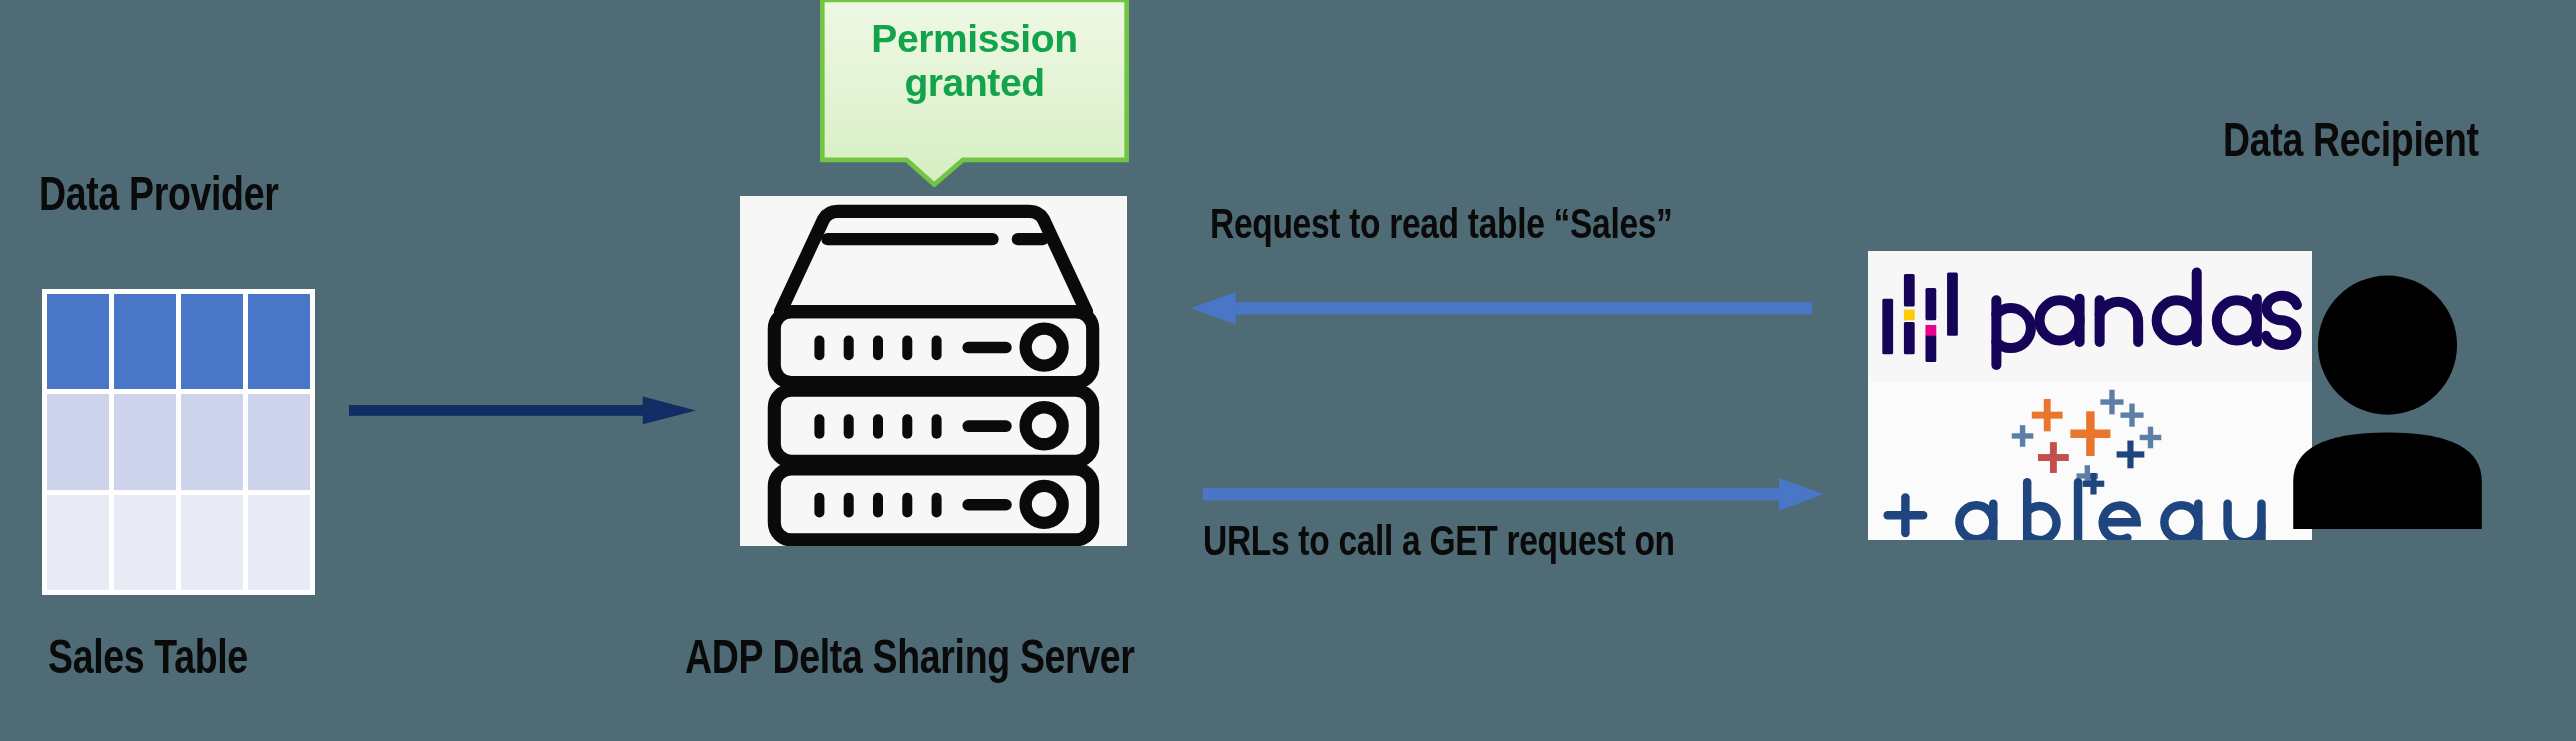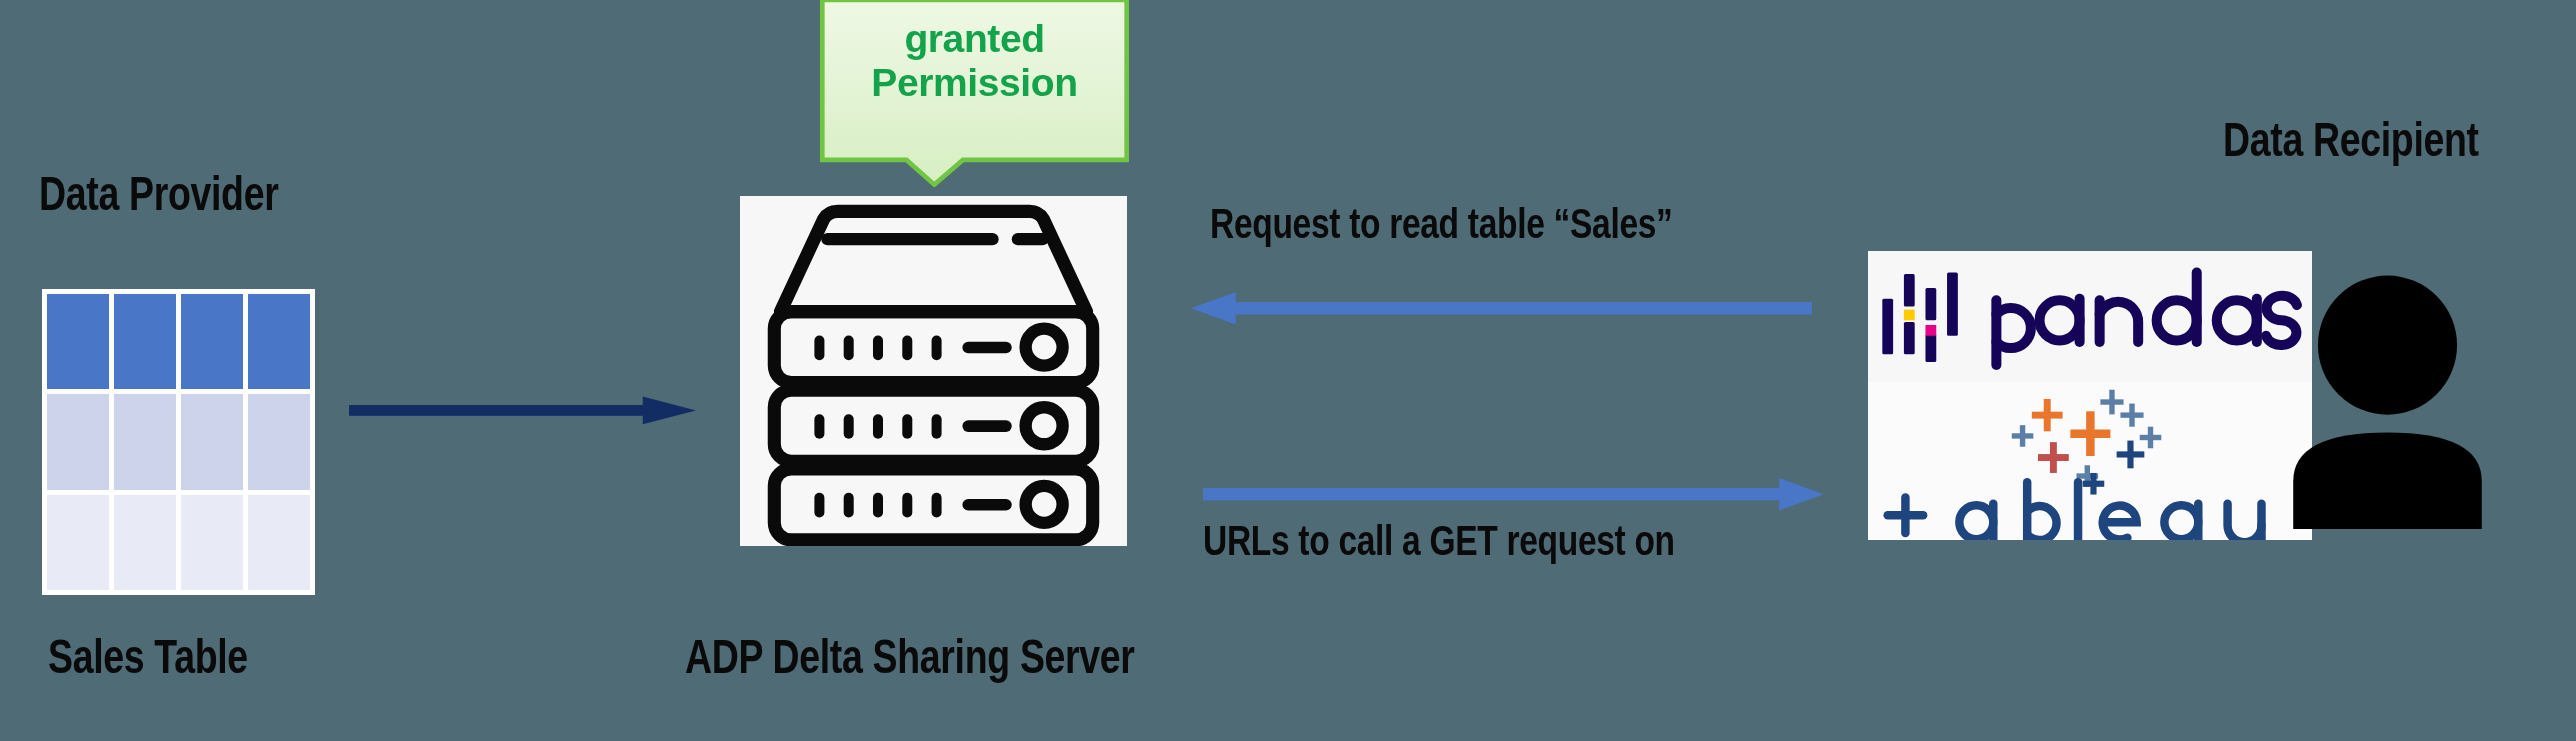--- a/index.html
+++ b/index.html
@@ -143,22 +143,22 @@
       <defs>
         <linearGradient id="calloutFill" x1="0" y1="0" x2="0" y2="1">
           <stop offset="0%" stop-color="#eef8e4"></stop>
           <stop offset="55%" stop-color="#e2f3d3"></stop>
           <stop offset="100%" stop-color="#d6efc2"></stop>
         </linearGradient>
       </defs>
       <polygon points="3,0 397,0 397,207 185,207 148,239 112,207 3,207" fill="url(#calloutFill)" stroke="#72c543" stroke-width="6"></polygon>
     </svg>
     <div class="callout-text">
+      <div>Permission</div>
       <div>granted</div>
-      <div>Permission</div>
     </div>
   </div>
 
   <div class="abs" id="server-panel">
     <svg viewBox="0 0 501 454">
       <g fill="none" stroke="#0a0a0a" stroke-width="17" stroke-linejoin="round" stroke-linecap="round">
 
         <path d="M 52 150 L 108 30 Q 114 20 126 20 L 375 20 Q 387 20 393 30 L 449 150 Z"></path>
 
         <rect x="44" y="150" width="413" height="92" rx="22"></rect>

